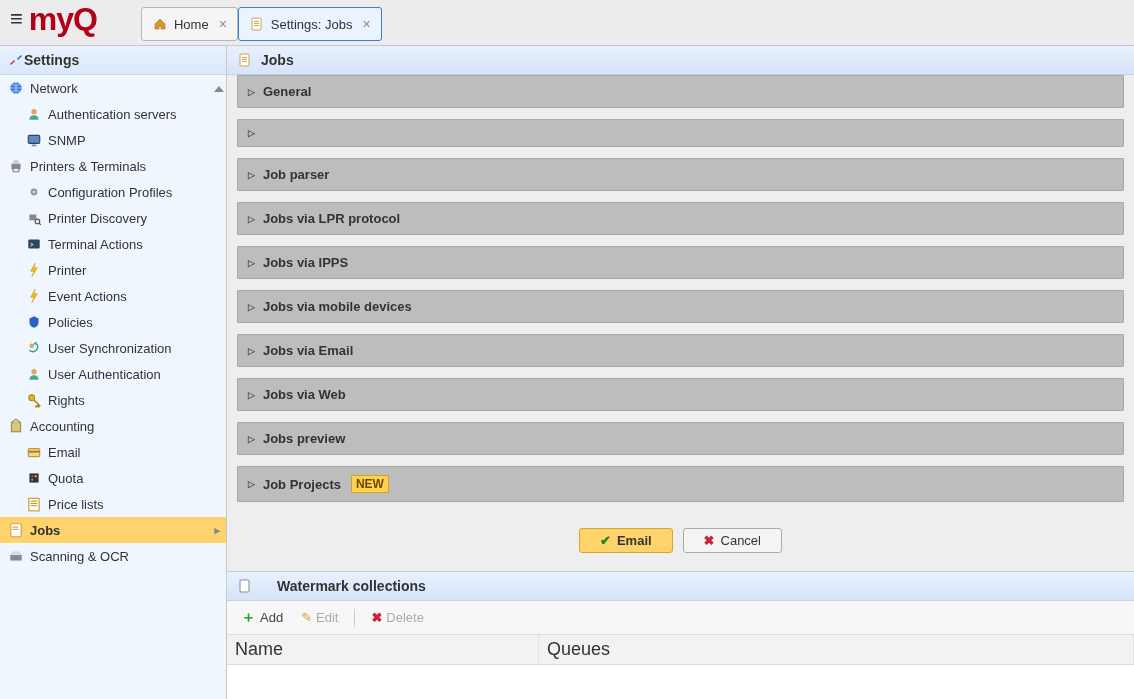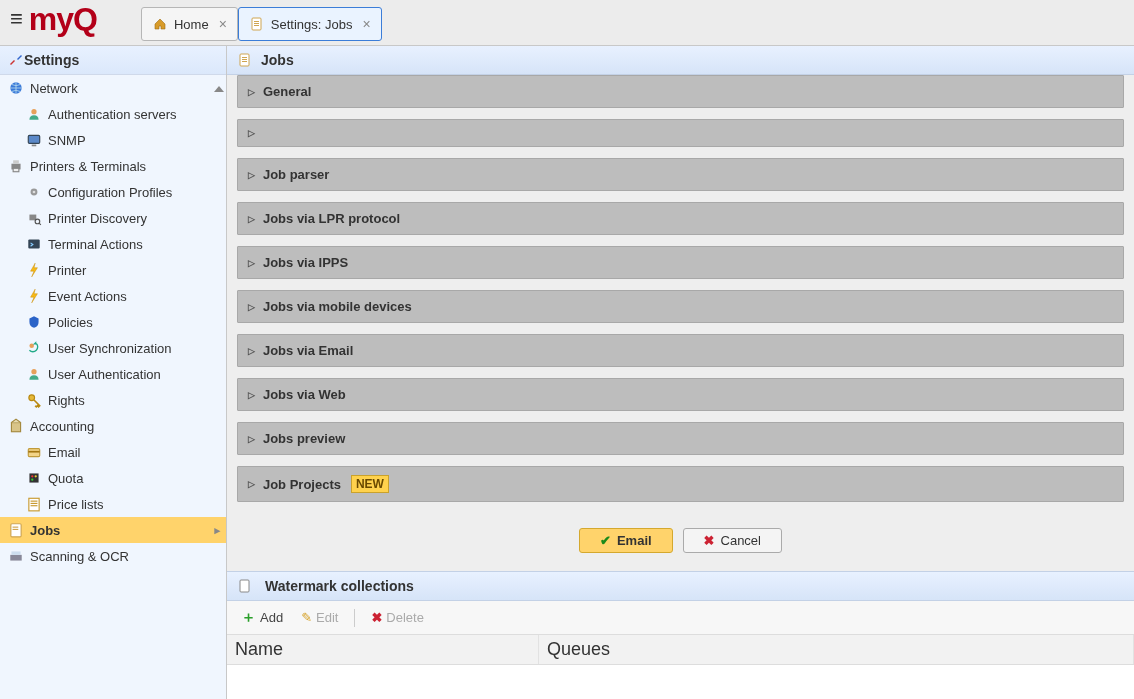--- a/index.html
+++ b/index.html
@@ -192,21 +192,21 @@
       background: #ffd36b;
       border-color: #d4a82e;
       font-weight: 600;
     }
     .btn .chk { color: #1a8a1a; font-weight:bold;}
     .btn .xmk { color: #c23; font-weight:bold;}
     
     .subpanel-header {
       display: flex;
       align-items: flex-start;
-      gap: 12px;
+      gap: 24px;
       padding: 6px 10px;
       background: linear-gradient(#e8f1ff,#d6e4f8);
       border-top: 1px solid #c3d1e6;
       border-bottom: 1px solid #c3d1e6;
       font-weight: 600;
       font-size: 14px;
     }
     .toolbar {
       display: flex;
       align-items: center;

